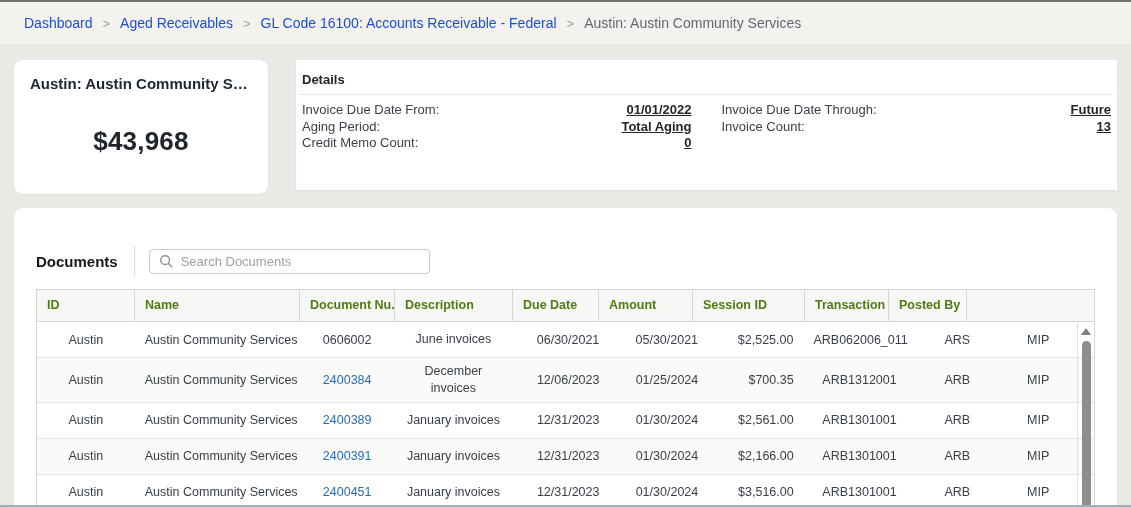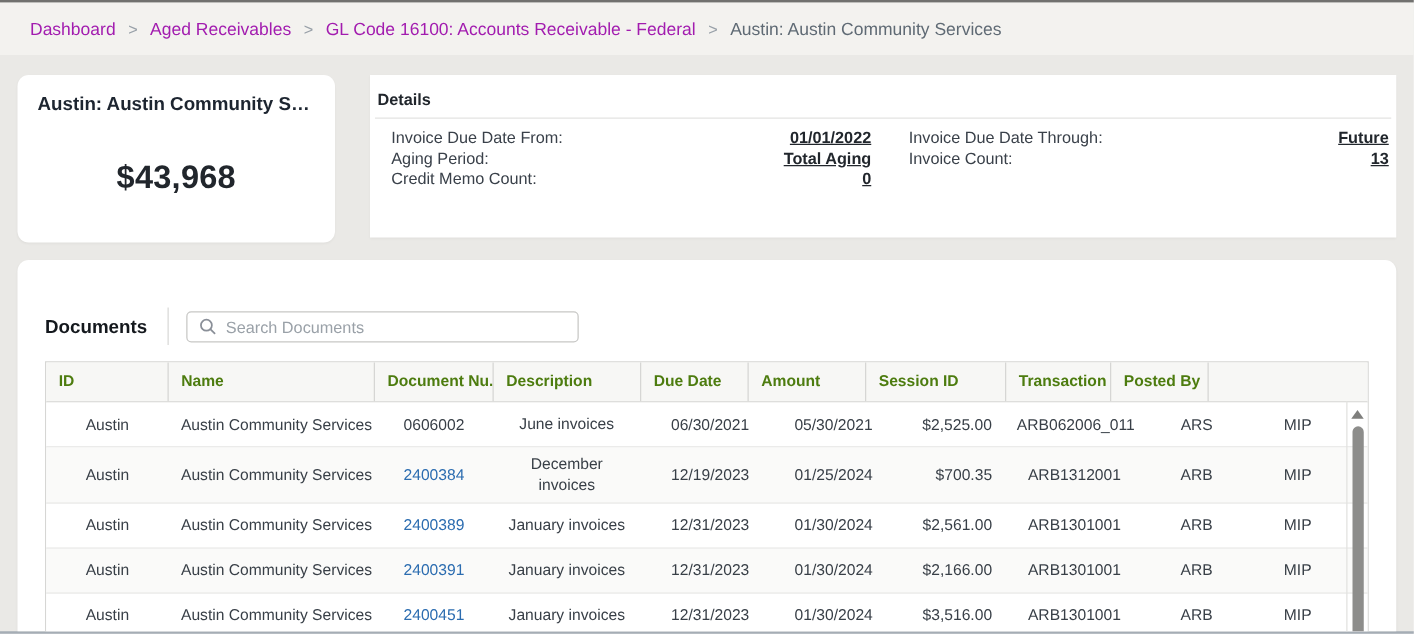--- a/index.html
+++ b/index.html
@@ -9,21 +9,21 @@
     background:#eae9e6;
     border-top:2px solid #71716f;
     border-bottom:2px solid #a5adb5;
     color:#2b323b;
   }
   .breadcrumb-bar {
     height:42px; background:#f3f2ef;
     display:flex; align-items:center; gap:10px;
     padding:0 24px; font-size:14px;
   }
-  .crumb.link { color:#a21caf; cursor:pointer; }
+  .crumb.link { color:#1d4ed8; cursor:pointer; }
   .crumb.current { color:#5f6a74; }
   .crumb-sep { color:#98a0a8; font-size:13px; }
 
   .content { padding:0 14px; }
   .top-row { display:flex; gap:28px; margin-top:16px; align-items:flex-start; }
 
   .summary-card {
     width:254px; height:134px; background:#fff; border-radius:9px;
     padding:15px 16px; box-shadow:0 1px 2px rgba(0,0,0,0.04);
   }
@@ -37,35 +37,35 @@
   }
 
   .details-panel {
     flex:1; height:130px; background:#fff;
     padding:10px 4px; box-shadow:0 1px 2px rgba(0,0,0,0.04);
   }
   .details-title {
     font-size:13px; font-weight:bold; color:#21262c;
     padding:2px 0 7px 2px; border-bottom:1px solid #e4e4e2; margin-bottom:7px;
   }
-  .details-cols { display:flex; gap:30px; padding:0 2px;margin-left:11px; }
+  .details-cols { display:flex; gap:30px; padding:0 2px; }
   .details-col { flex:1; }
   .drow { display:flex; justify-content:space-between; font-size:13px; line-height:16.5px; color:#3a414a; }
   .dvalue { font-weight:bold; color:#21262c;text-decoration:underline; }
 
   .documents-panel {
     margin-top:14px; background:#fff; border-radius:9px 9px 0 0;
     padding:38px 22px 30px; height:312px;
     box-shadow:0 1px 2px rgba(0,0,0,0.04);
   }
   .documents-toolbar { display:flex; align-items:center; margin-bottom:13px; }
   .documents-title { font-size:15px; font-weight:bold; color:#14181d; }
   .toolbar-divider { width:1px; height:30px; background:#d9d9d7; margin:0 14px 0 16px; }
   .search-box {
-    width:314px; height:25px; border:1px solid #c7c7c5; border-radius:4px;
+    width:281px; height:25px; border:1px solid #c7c7c5; border-radius:4px;
     display:flex; align-items:center; padding:0 9px; background:#fff;
   }
   .search-box input {
     border:none; outline:none; flex:1; margin-left:8px;
     font-family:"Liberation Sans", sans-serif; font-size:13px; color:#3a414a; background:transparent;
   }
   .search-box input::placeholder { color:#9aa1a8; }
 
   .table-wrap { position:relative; width:1059px; border:1px solid #d6d6d4; }
   .thead { display:flex; background:#f7f7f5; border-bottom:1px solid #d6d6d4; }
@@ -184,21 +184,21 @@
             <div class="td" style="width: 112px;">ARB062006_011</div>
             <div class="td" style="width: 84px;">ARS</div>
             <div class="td" style="width: 78px;">MIP</div>
             <div class="td" style="width: 17px; padding: 0px;"></div>
           </div>
           <div class="tr alt">
             <div class="td" style="width: 98px;">Austin</div>
             <div class="td" style="width: 165px;">Austin Community Services</div>
             <div class="td" style="width: 95px;"><span class="doclink">2400384</span></div>
             <div class="td wrap" style="width: 118px;">December invoices</div>
-            <div class="td" style="width: 112px;">12/19/2023</div>
+            <div class="td" style="width: 112px;">12/06/2023</div>
             <div class="td" style="width: 86px;">01/25/2024</div>
             <div class="td amount" style="width: 94px;">$700.35</div>
             <div class="td" style="width: 112px;">ARB1312001</div>
             <div class="td" style="width: 84px;">ARB</div>
             <div class="td" style="width: 78px;">MIP</div>
             <div class="td" style="width: 17px; padding: 0px;"></div>
           </div>
           <div class="tr">
             <div class="td" style="width: 98px;">Austin</div>
             <div class="td" style="width: 165px;">Austin Community Services</div>

